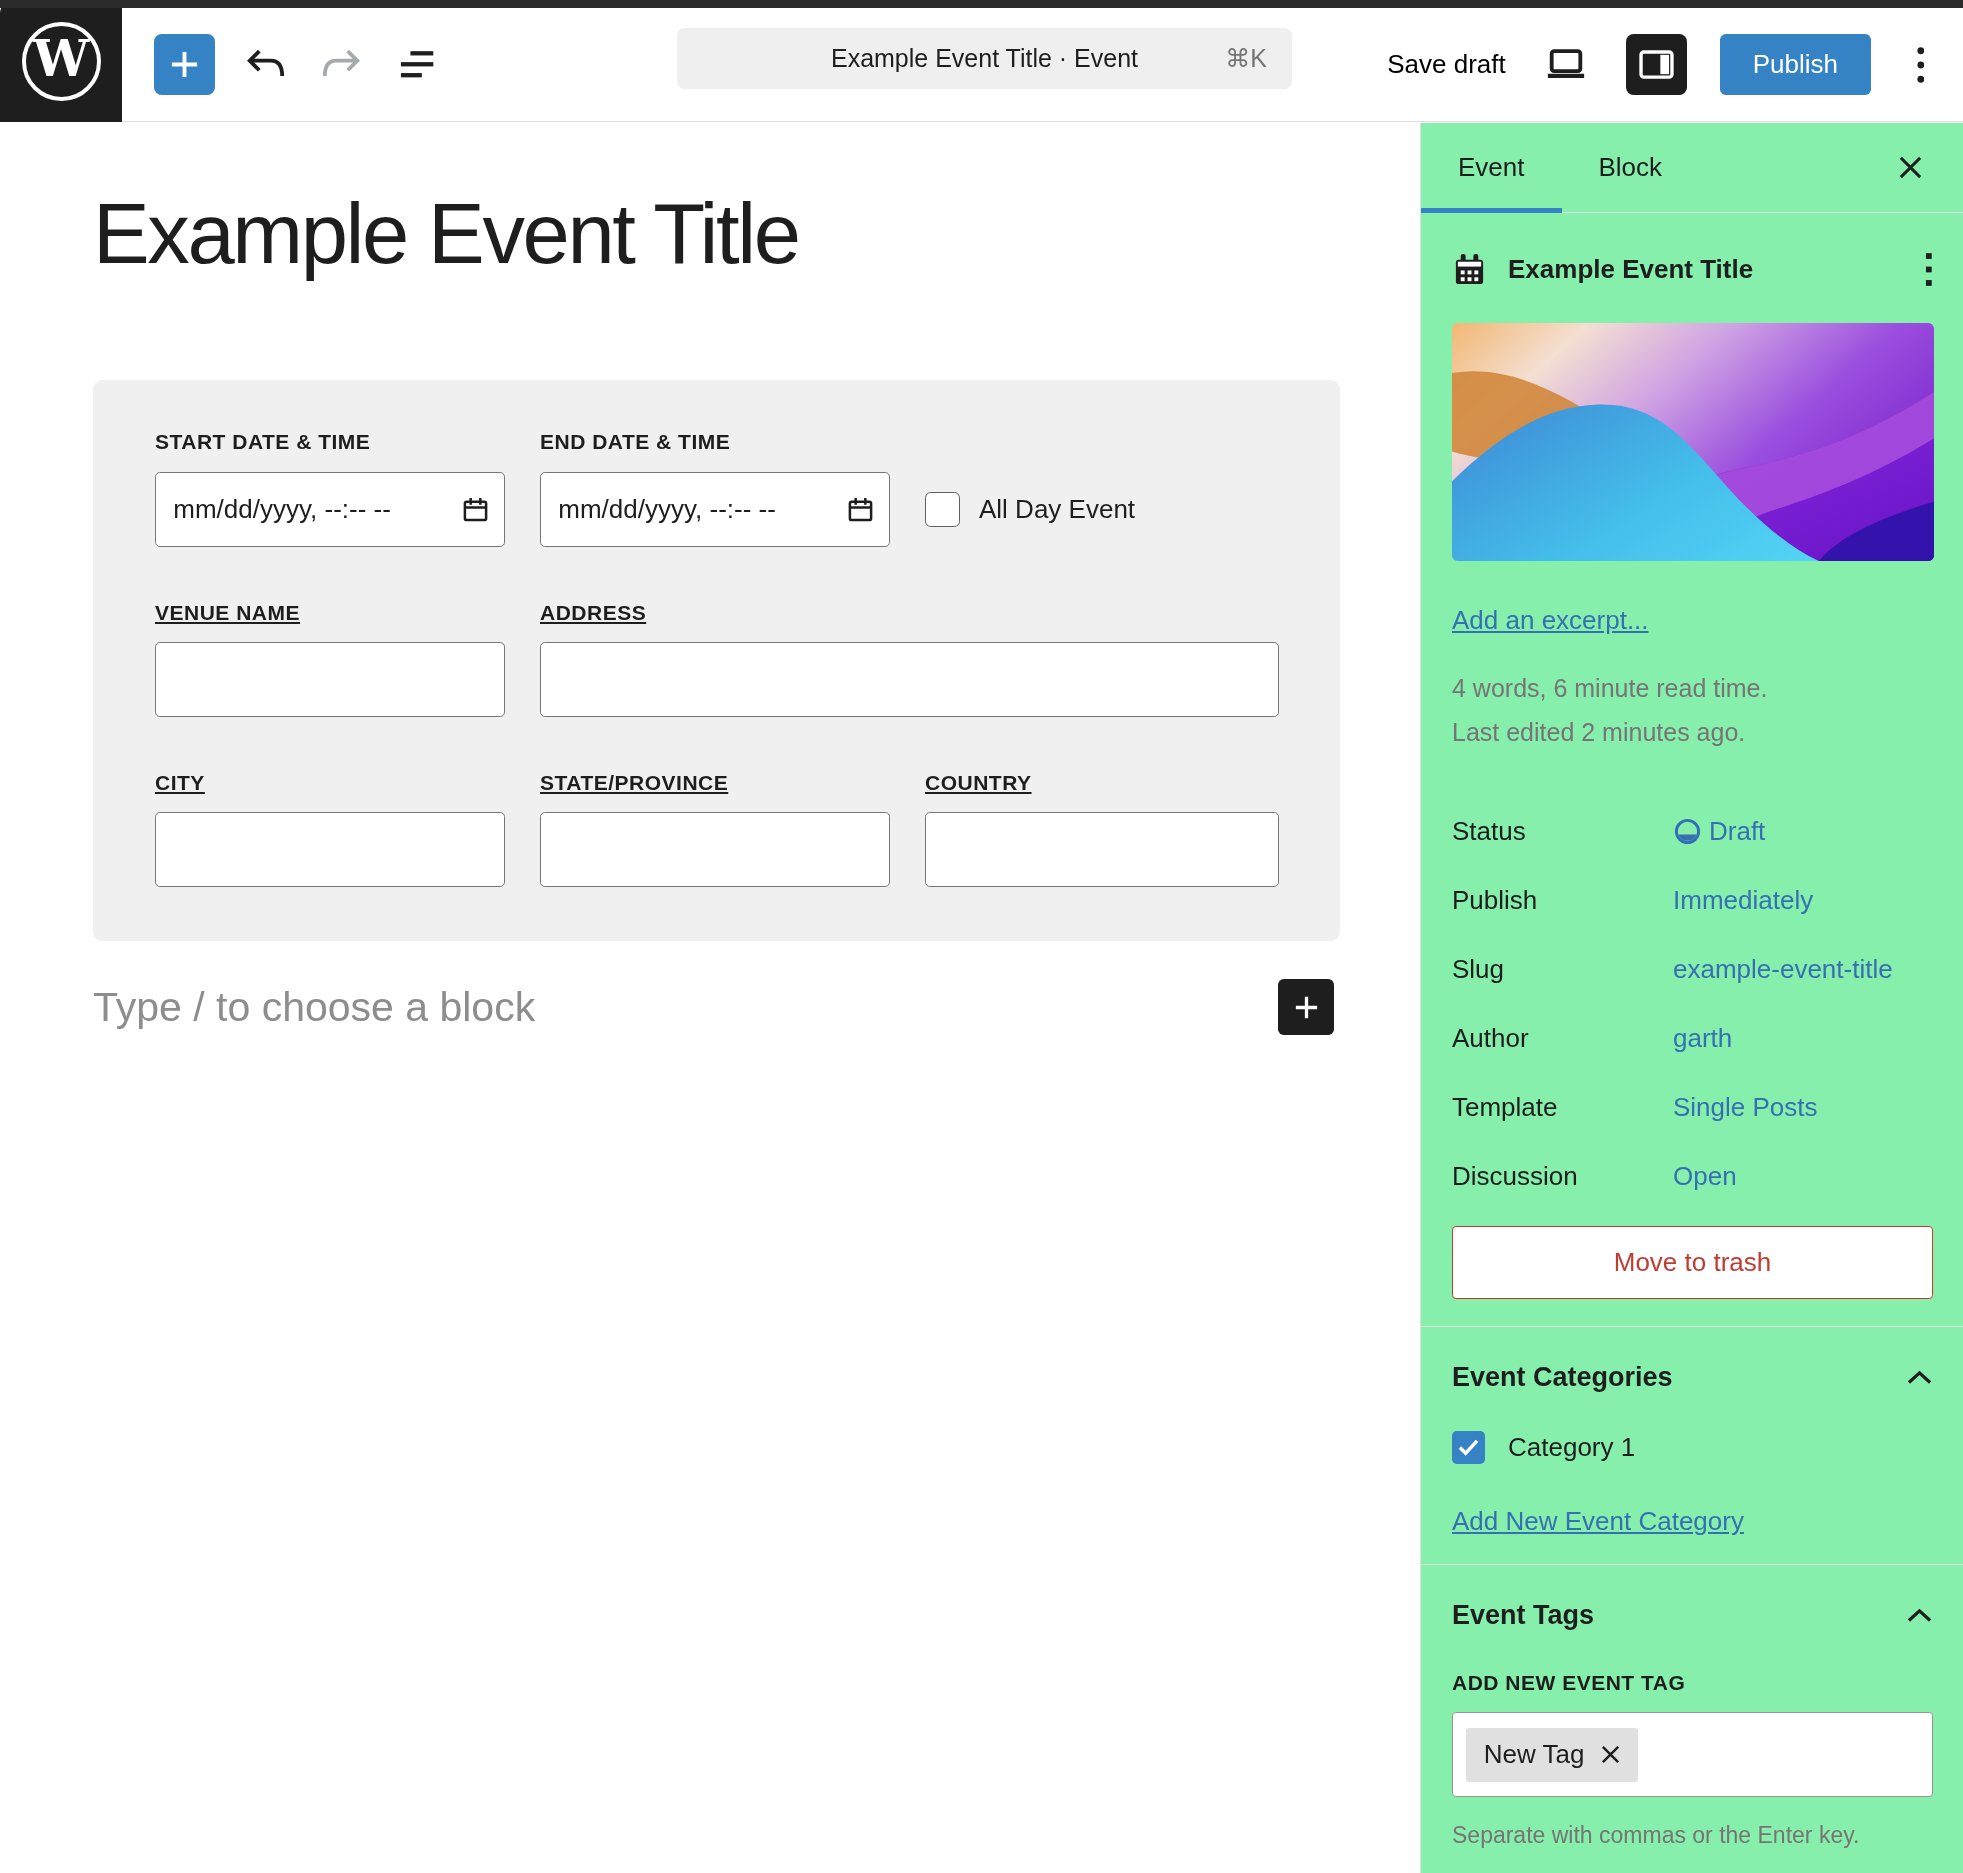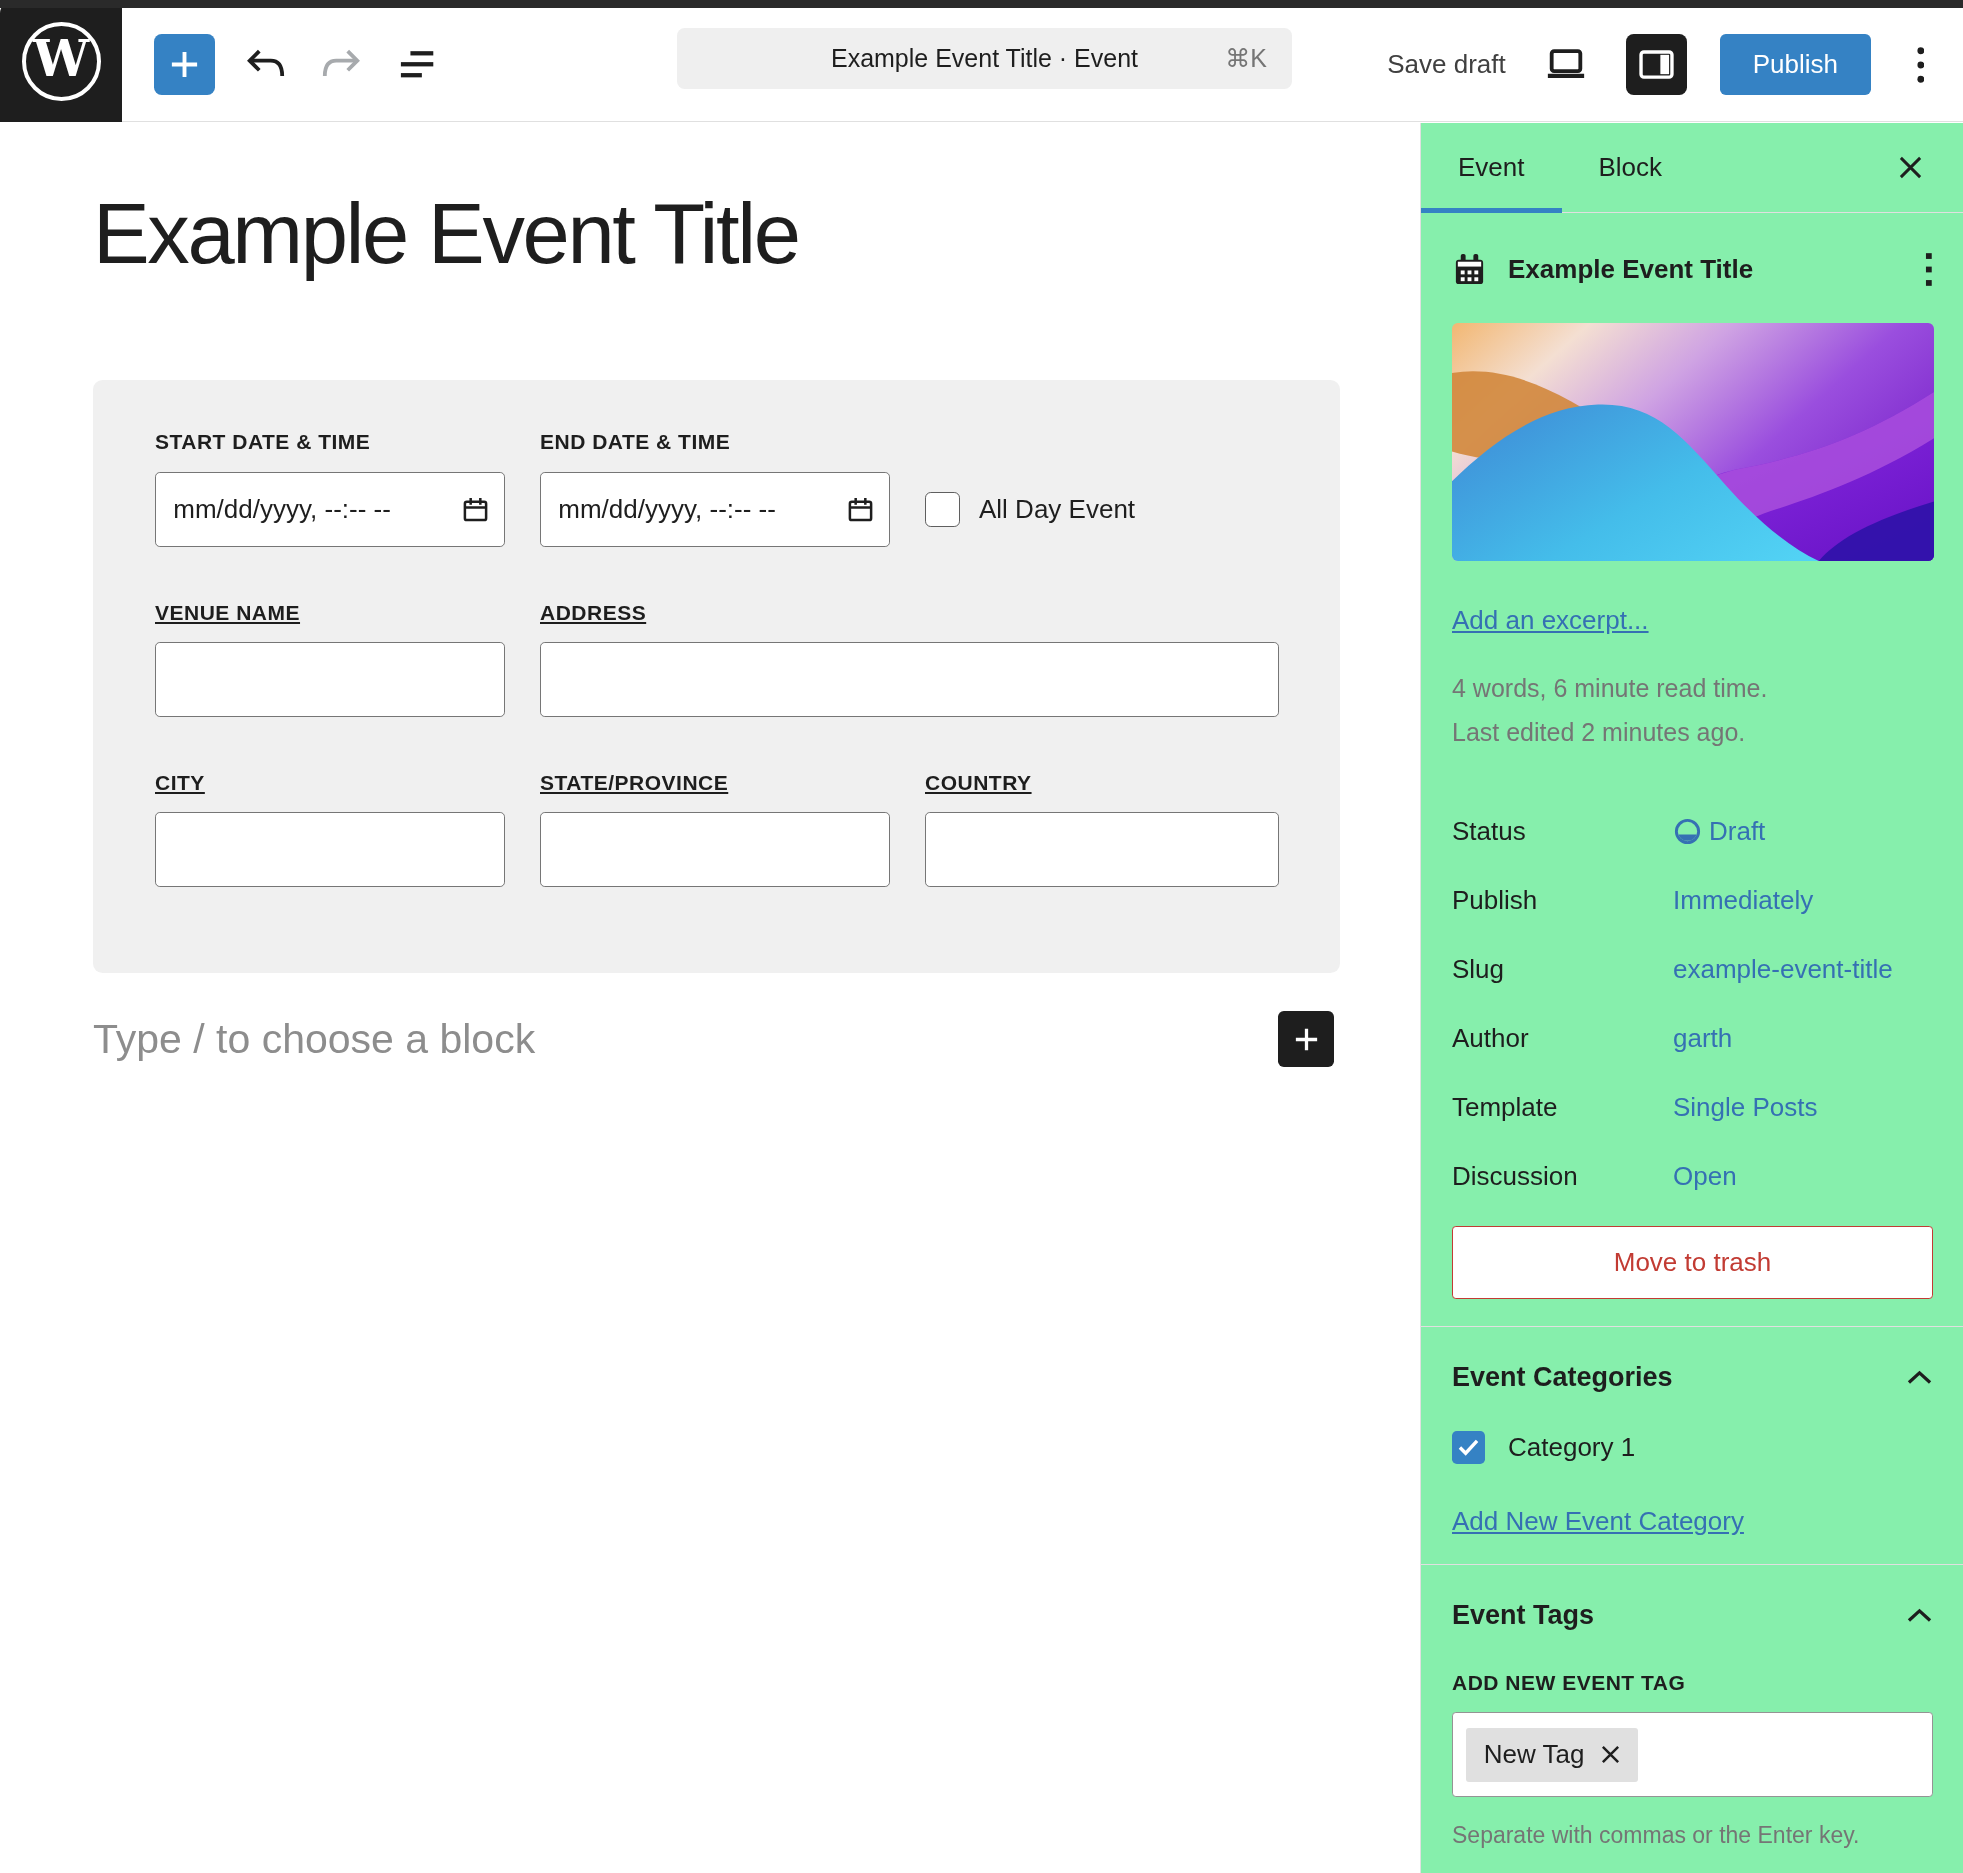--- a/index.html
+++ b/index.html
@@ -19,32 +19,32 @@
     font-family:"DejaVu Serif", serif; font-size:50px; font-weight:bold; line-height:1; padding-bottom:3.8px; }
   .tb-left { position:absolute; left:154px; top:0; height:114px; display:flex; align-items:center; gap:23px; }
   .inserter-btn { width:61px; height:61px; border-radius:7.7px; background:#3582c4; display:flex;
     align-items:center; justify-content:center; cursor:pointer; }
   .icon-btn { width:54px; height:54px; display:flex; align-items:center; justify-content:center; cursor:pointer; }
   .doc-pill { position:absolute; left:677px; top:20px; width:615px; height:61px; background:#efefef;
     border-radius:7.7px; display:flex; align-items:center; justify-content:center; cursor:pointer; }
   .doc-pill .doc-title { font-size:25px; color:#1e1e1e; }
   .doc-pill .shortcut { position:absolute; right:25px; font-size:25px; color:#757575; }
   .tb-right { position:absolute; right:27px; top:0; height:114px; display:flex; align-items:center; gap:33px; }
-  .save-draft { color:#404040; font-size:26px; cursor:pointer; }
+  .save-draft { color:#000000; font-size:26px; cursor:pointer; }
   .toggle-btn { width:61px; height:61px; border-radius:7.7px; background:#1e1e1e; display:flex;
     align-items:center; justify-content:center; cursor:pointer; }
   .publish-btn { height:61px; padding:0 33px; border-radius:5.8px; background:#3582c4; color:#fff;
     font-size:26px; display:flex; align-items:center; justify-content:center; border:none; cursor:pointer; }
 
   
   .canvas { position:absolute; left:0; top:123px; width:1420px; height:1750px; background:#fff; overflow:hidden; }
   .content { width:1249px; margin-left:93px; }
   .post-title { margin-top:61px; font-size:85px; font-weight:500; letter-spacing:-2.4px; color:#1e1e1e; line-height:1.18; }
 
-  .event-panel { margin-top:96px; width:1247px; background:#f0f0f0; border-radius:9.6px; padding:50px 62px 86px; }
+  .event-panel { margin-top:96px; width:1247px; background:#f0f0f0; border-radius:9.6px; padding:50px 62px 54px; }
   .grid3 { display:grid; grid-template-columns:350px 350px 354px; column-gap:35px; }
   .f-label { font-size:21px; font-weight:600; letter-spacing:0.5px; color:#1e1e1e; margin-bottom:17.3px; }
   .row-gap { margin-top:54px;text-decoration:underline; }
   .txt-input { height:75px; background:#fff; border:1.9px solid #767676; border-radius:4.8px; width:100%;
     font-size:26px; font-family:"Liberation Sans",sans-serif; padding:0 17.3px; color:#1e1e1e; }
   .date-input { height:75px; background:#fff; border:1.9px solid #767676; border-radius:4.8px;
     display:flex; align-items:center; justify-content:space-between; padding:0 15.4px 0 17.3px; cursor:text; }
   .date-input .ph { font-size:26px; color:#1e1e1e; white-space:nowrap; }
   .allday { display:flex; align-items:center; gap:19px; height:75px; }
   .cb-empty { width:35px; height:35px; border:1.9px solid #5f5f5f; border-radius:5.8px; background:#fff; cursor:pointer; flex:none; }

